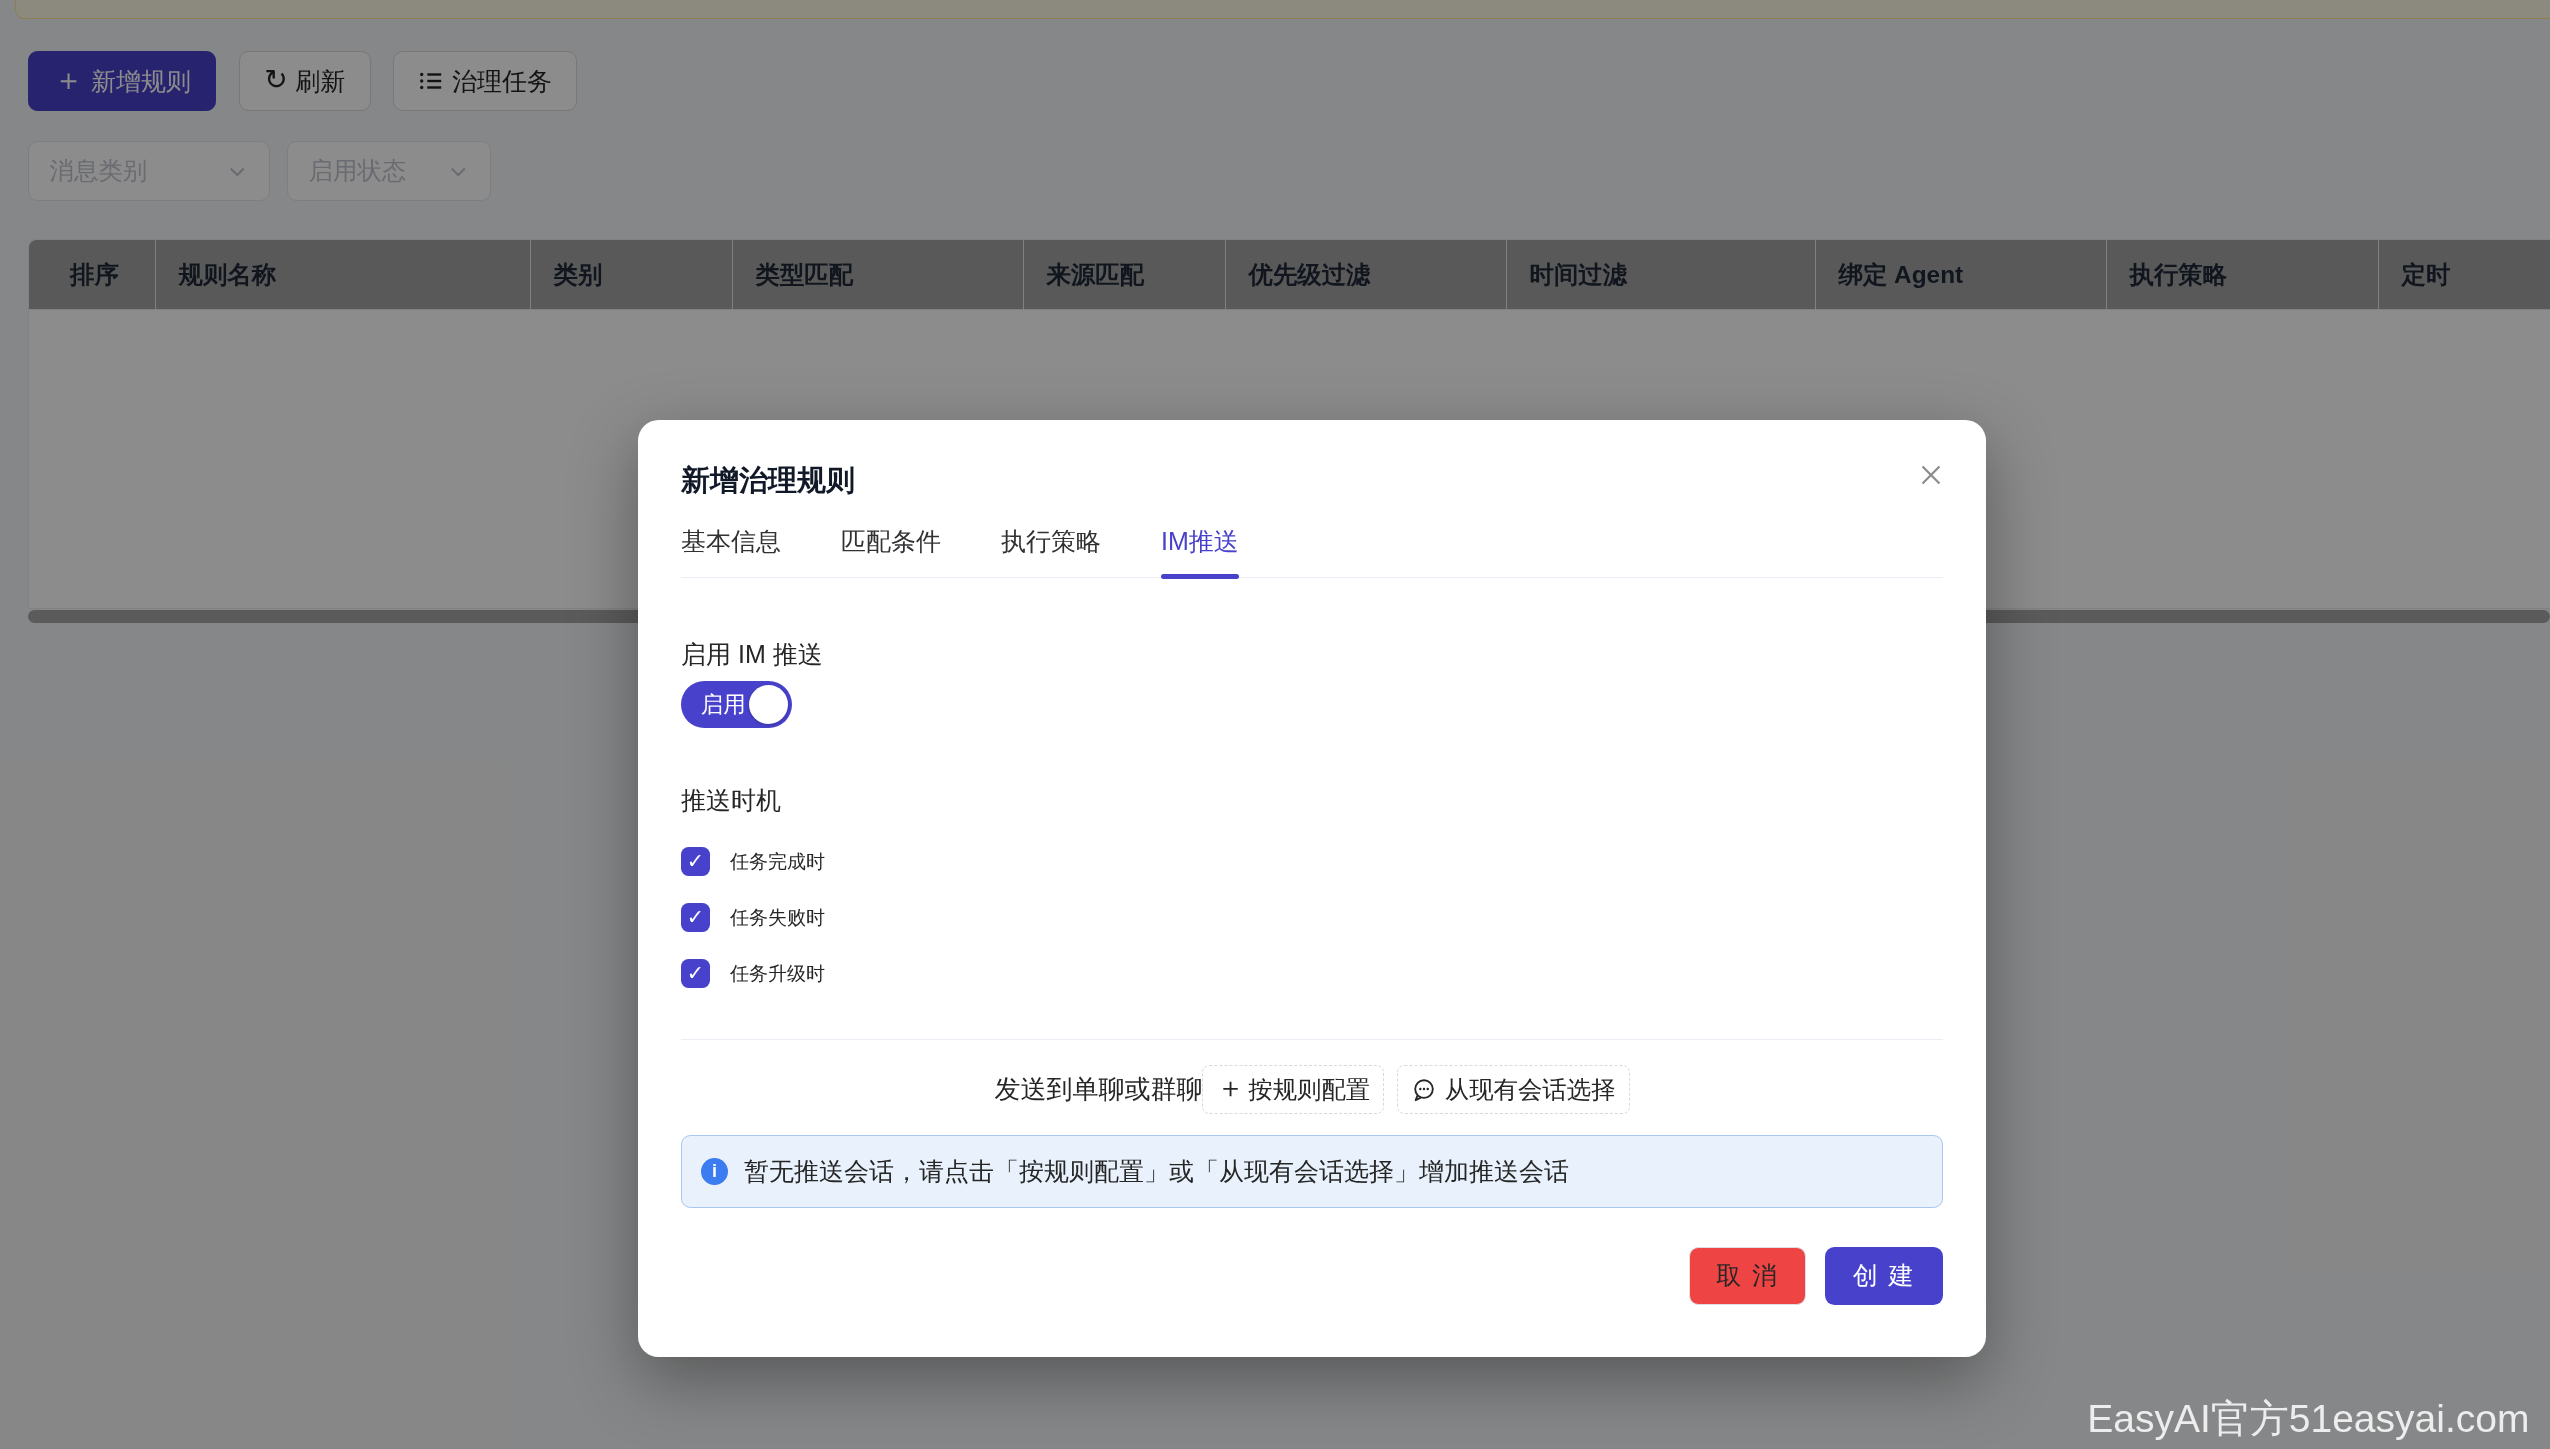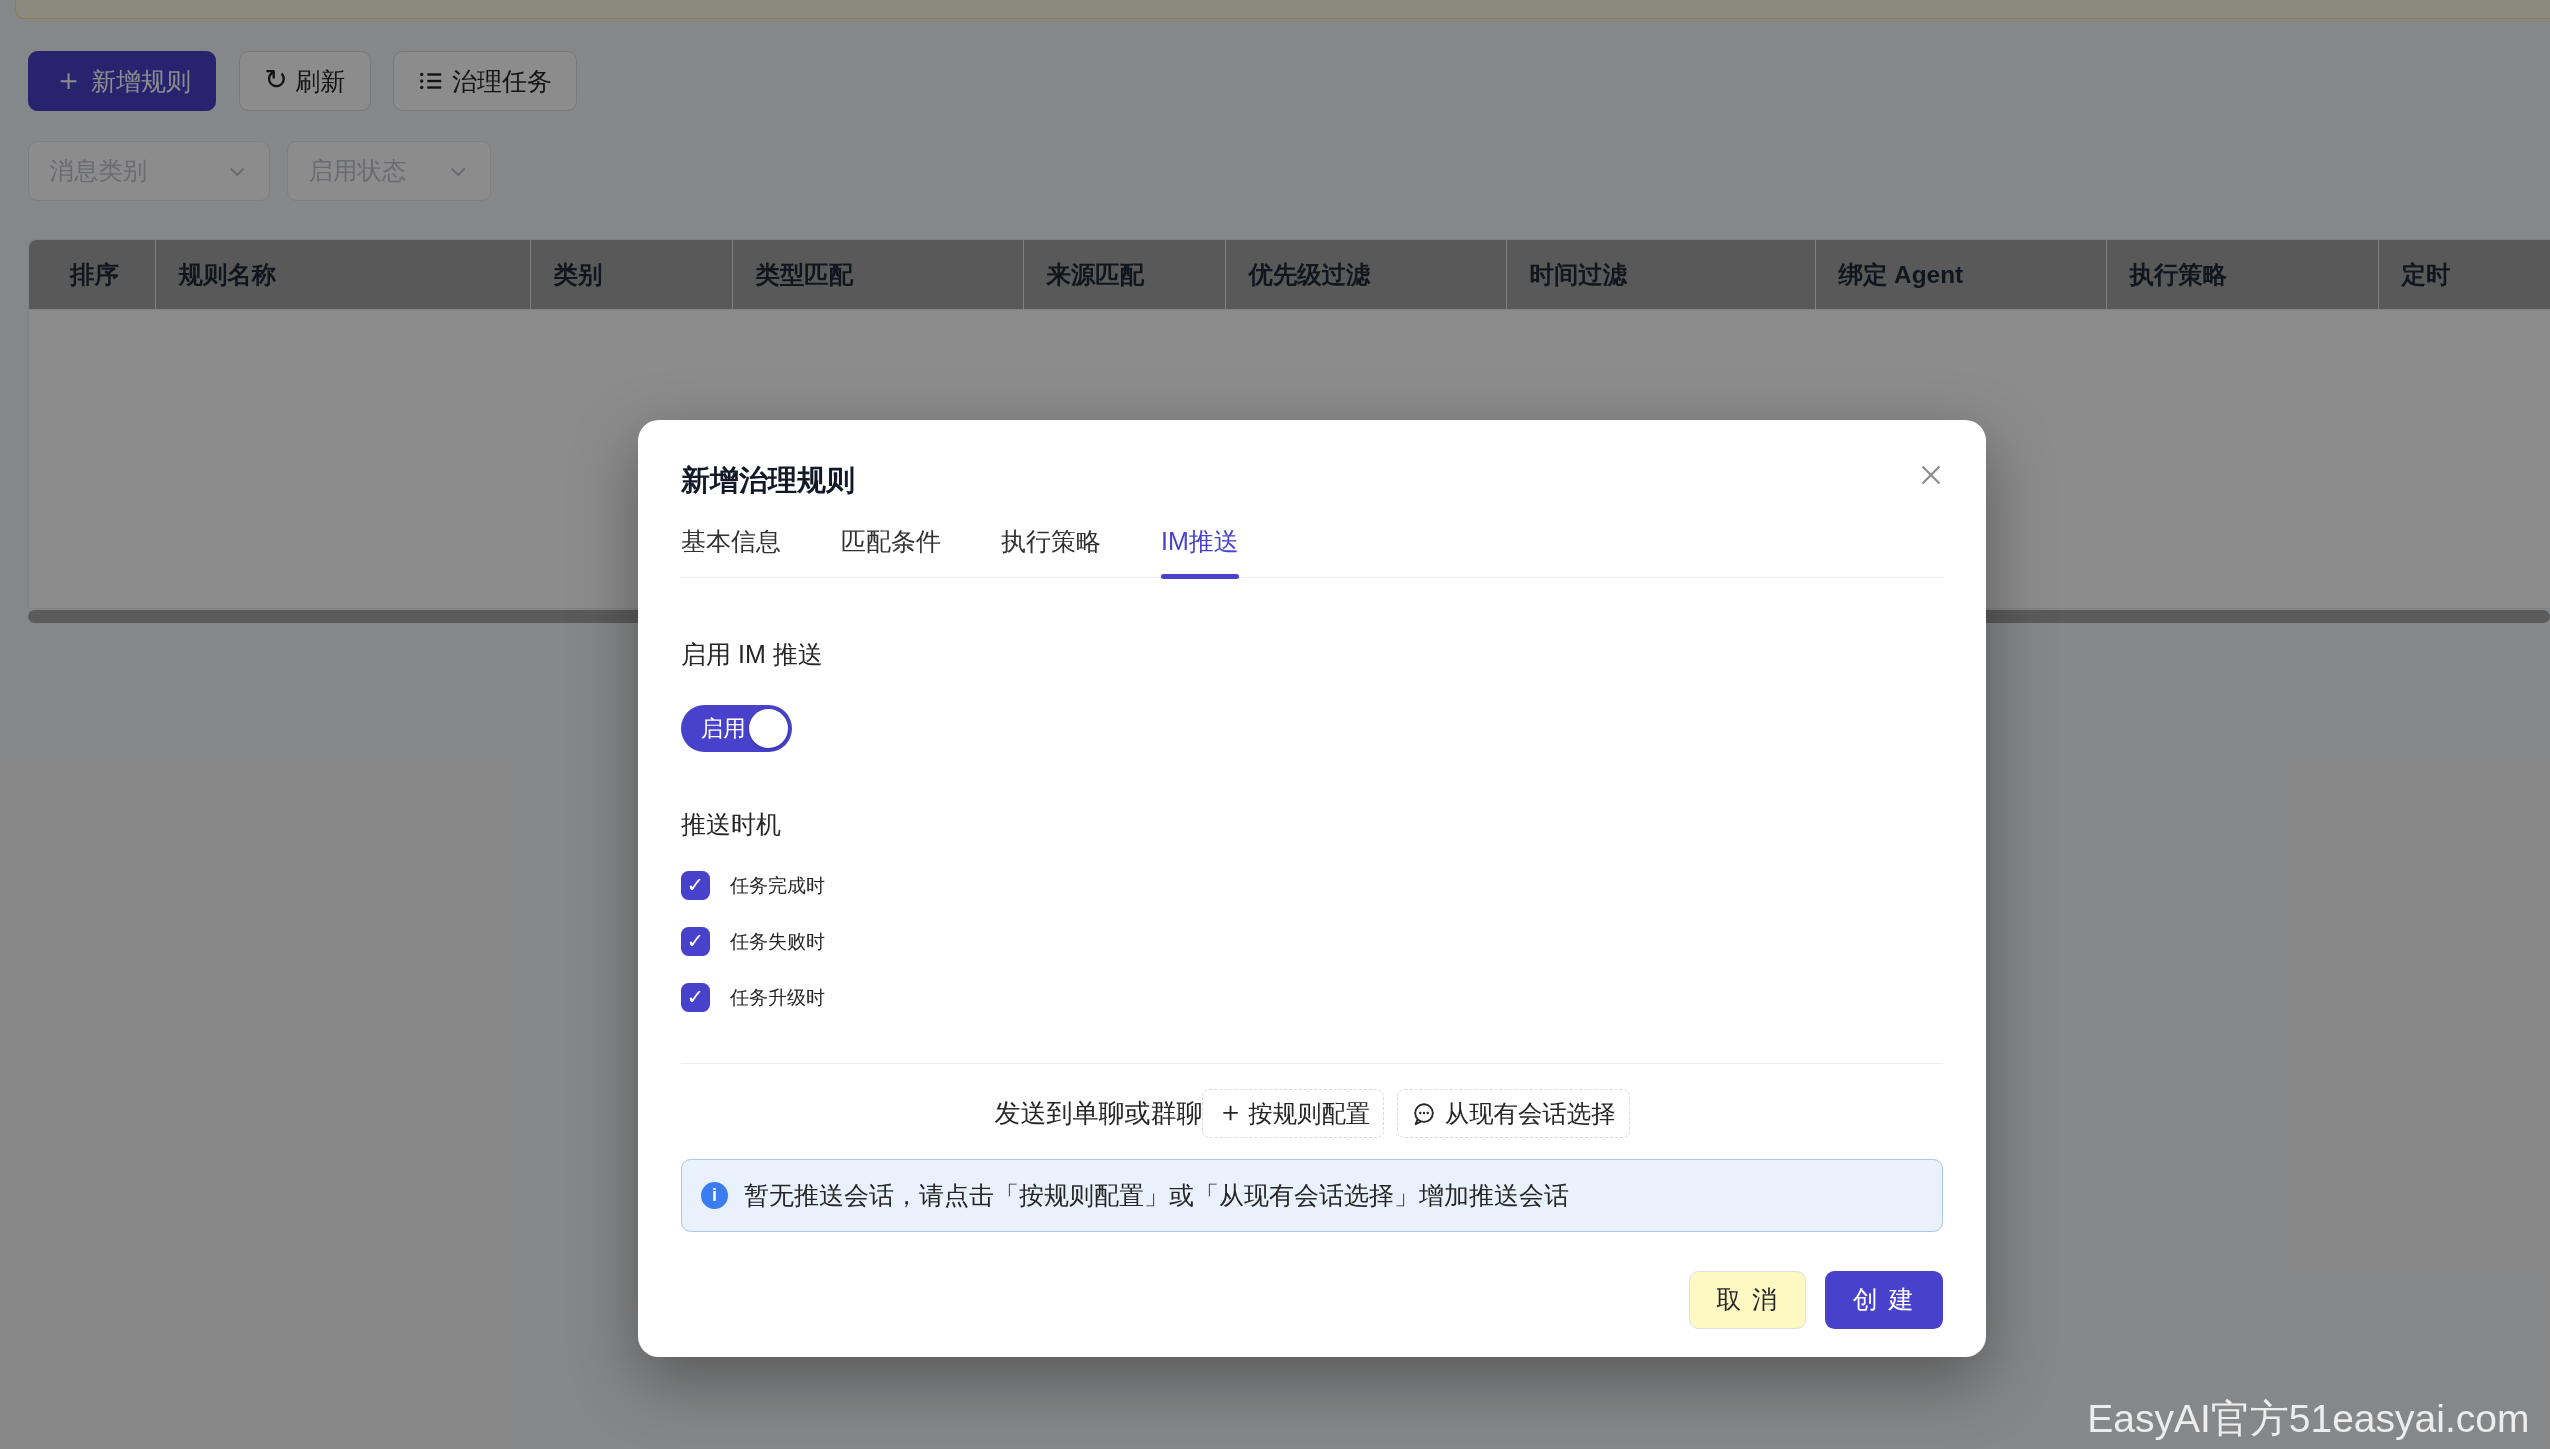--- a/index.html
+++ b/index.html
@@ -78,21 +78,21 @@
   .tabs{display:flex;gap:60px;margin-top:24px;border-bottom:0.9px solid #ebeef5;}
   .tab{font-size:25px;color:#303133;padding-bottom:19px;cursor:pointer;position:relative;}
   .tab.active{color:var(--primary);font-weight:500;}
   .tab.active::after{
     content:"";position:absolute;left:0;right:0;bottom:-1.9px;height:4.7px;
     background:var(--primary);border-radius:2.8px;
   }
   .field-label{font-size:25px;color:#262626;}
   .lbl-enable{margin-top:60px;}
   .toggle{
-    margin-top:34px;width:111px;height:47px;border-radius:23.4px;background:var(--primary);
+    margin-top:10px;width:111px;height:47px;border-radius:23.4px;background:var(--primary);
     position:relative;cursor:pointer;display:flex;align-items:center;
   }
   .toggle-text{color:#fff;font-size:22.5px;margin-left:19.7px;}
   .toggle-knob{
     position:absolute;right:3.8px;top:3.8px;width:39px;height:39px;border-radius:50%;
     background:#fff;box-shadow:0 0.9px 2.8px rgba(0,0,0,.25);
   }
   .lbl-timing{margin-top:56px;}
   .check-group{margin-top:24.4px;}
   .check-row{display:flex;align-items:center;height:41px;margin-bottom:15px;cursor:pointer;}
@@ -120,21 +120,21 @@
     width:27px;height:27px;border-radius:50%;background:#3b7cf0;color:#fff;
     display:flex;align-items:center;justify-content:center;
     font-size:18px;font-weight:700;flex-shrink:0;
   }
   .alert-text{font-size:25px;color:#262626;margin-left:16px;}
   .modal-footer{display:flex;justify-content:flex-end;gap:19px;margin-top:39px;}
   .foot-btn{
     height:58px;border-radius:9.4px;font-size:25px;display:inline-flex;
     align-items:center;justify-content:center;cursor:pointer;letter-spacing:1.9px;
   }
-  .foot-btn.cancel{width:117px;background:#fef9c3;border:1.4px solid #dcdfe6;color:#262626;}
+  .foot-btn.cancel{width:117px;background:#ef4444;border:1.4px solid #dcdfe6;color:#262626;}
   .foot-btn.create{width:118px;background:var(--primary);border:none;color:#fff;}
   
   .watermark{
     position:absolute;right:20.6px;bottom:3.8px;z-index:60;
     font-size:39px;color:rgba(255,255,255,0.85);
   }
 </style>
 </head>
 <body>
 

